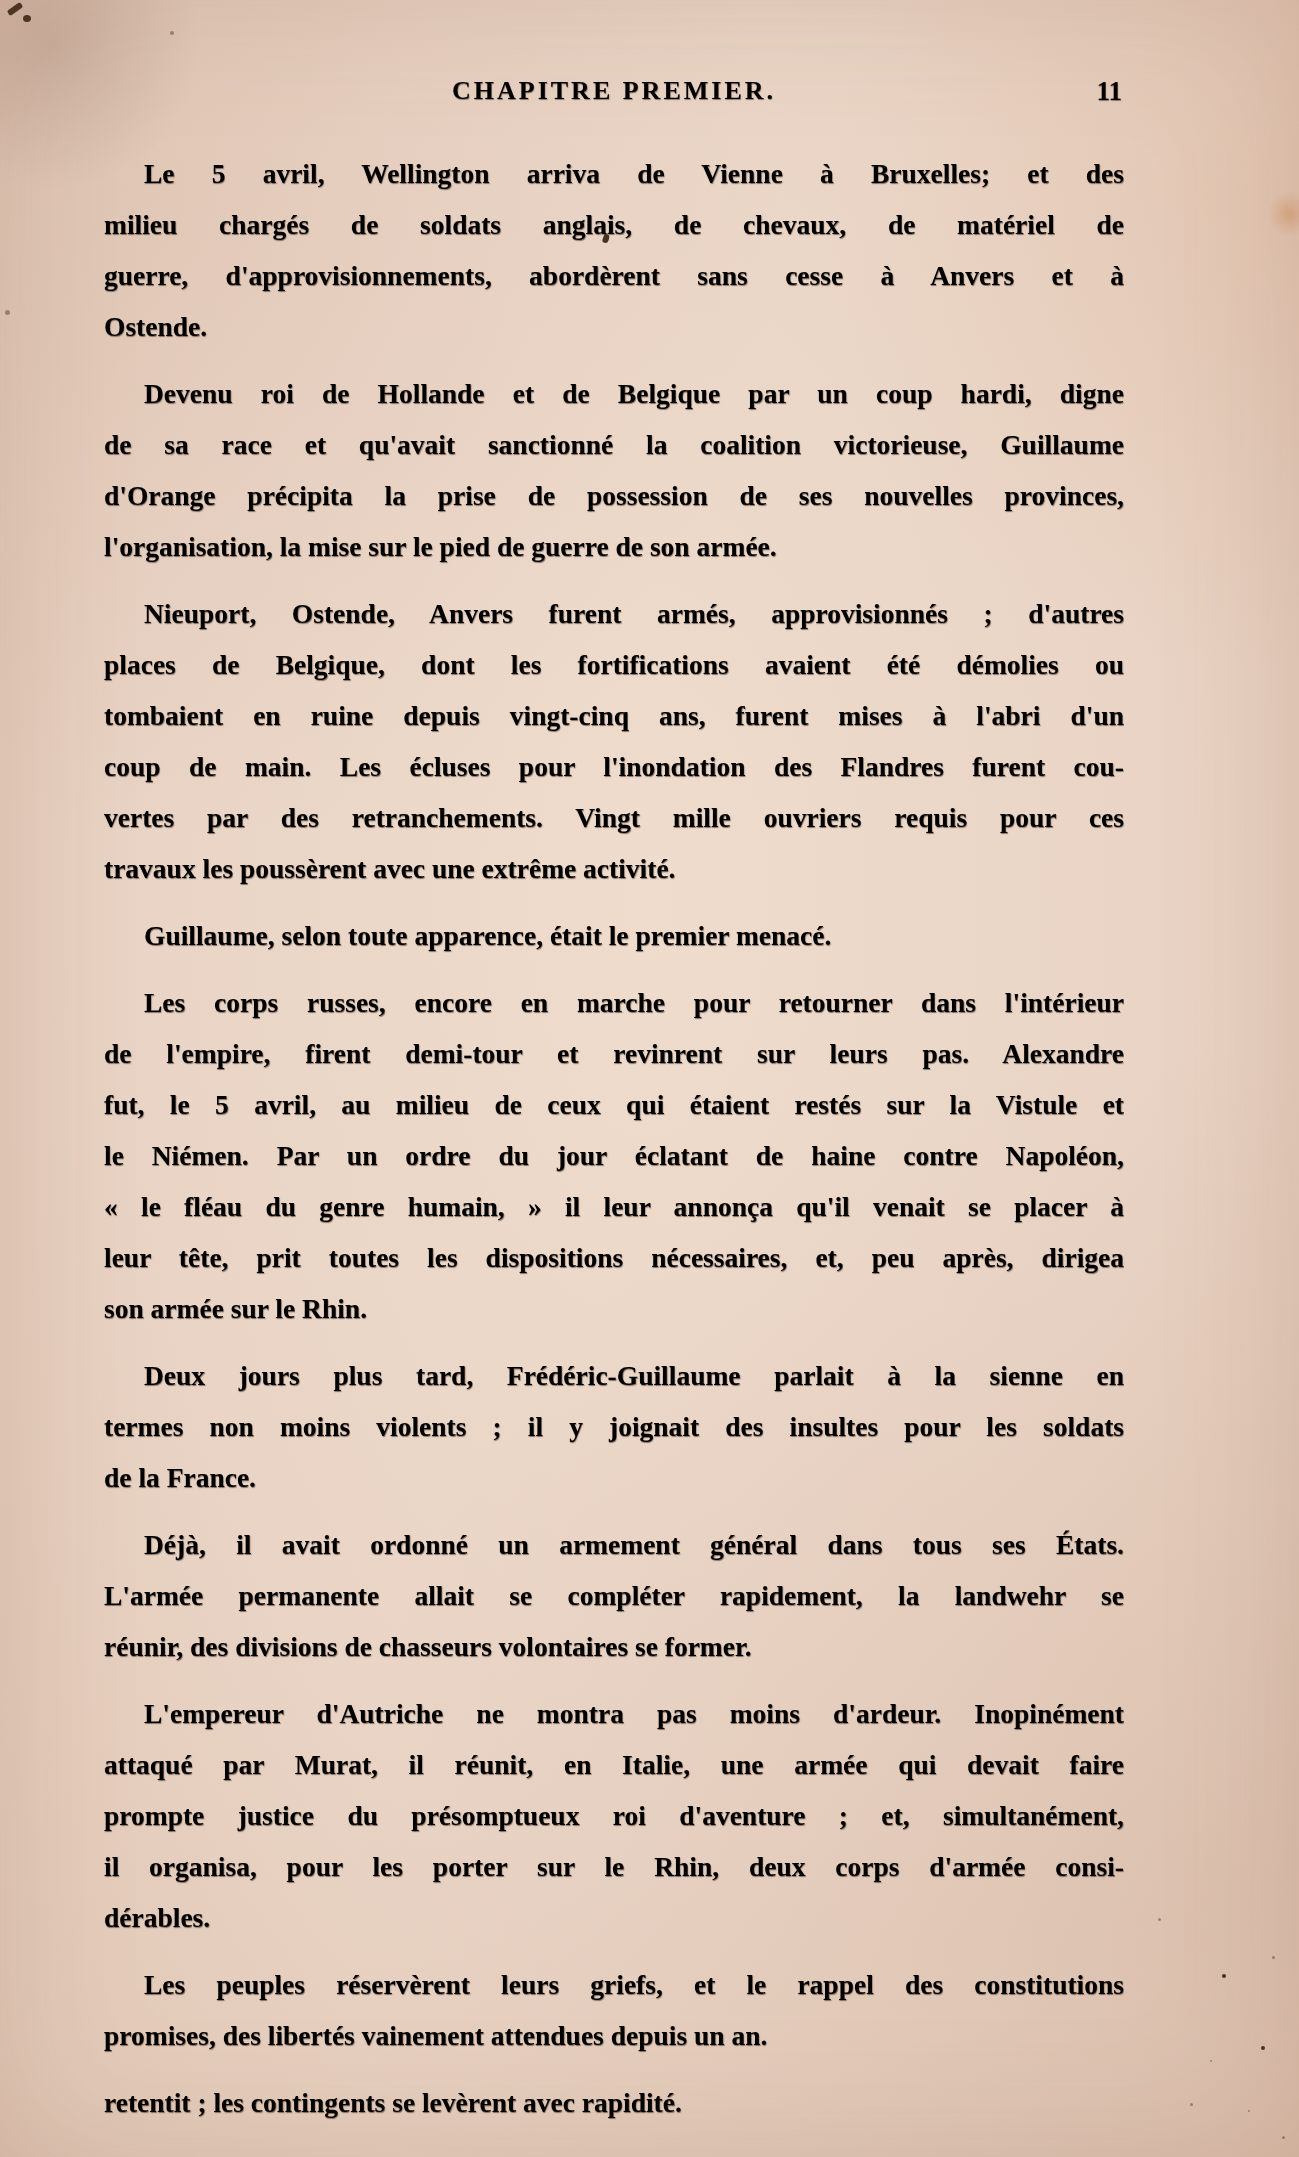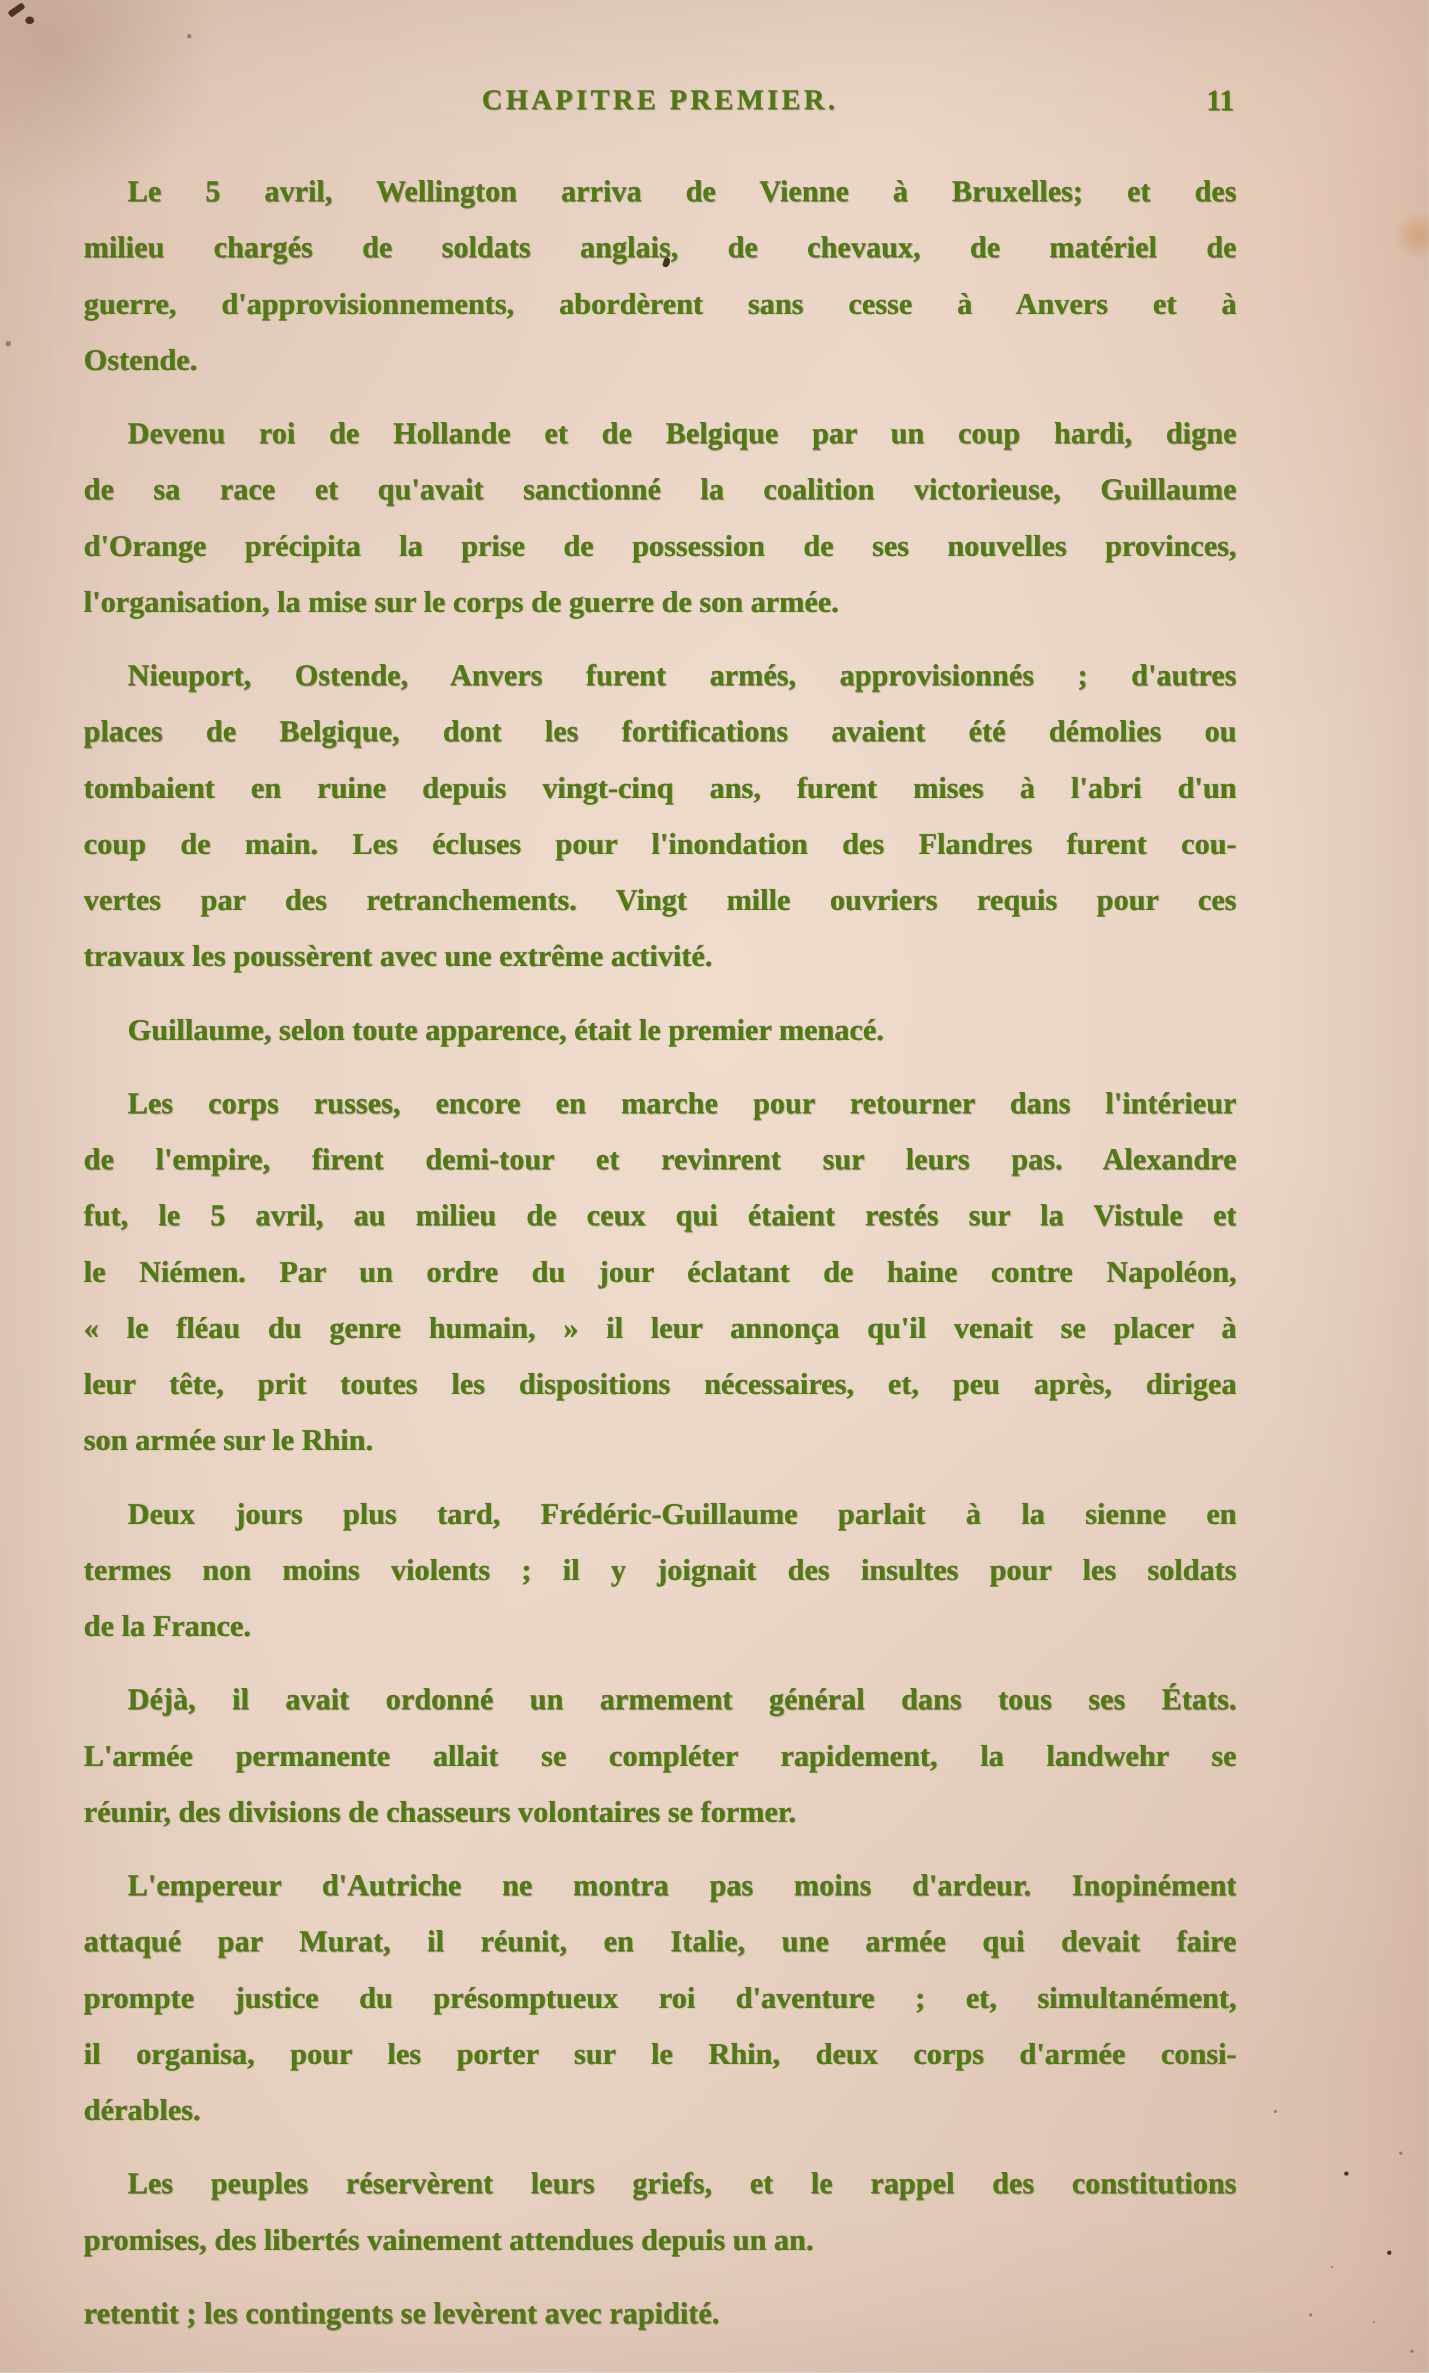--- a/index.html
+++ b/index.html
@@ -17,22 +17,22 @@
   }
   .vignette {
     position: absolute; inset: 0;
     box-shadow: inset 0 0 140px rgba(125,85,60,0.18);
     pointer-events: none;
   }
   .page {
     position: relative;
     box-sizing: border-box;
     width: 1299px; height: 2157px;
-    padding: 76px 159px 0 60px;
-    color: #4d7c0f;
+    padding: 76px 159px 0 88px;
+    color: #000000;
   }
   .header {
     position: relative;
     height: 32px;
     text-align: center;
   }
   .chapter {
     font-size: 26px;
     font-weight: 700;
     letter-spacing: 3px;
@@ -90,21 +90,21 @@
       <div class="para">
         <div class="line first">Le 5 avril, Wellington arriva de Vienne à Bruxelles; et des</div>
         <div class="line">milieu chargés de soldats anglais, de chevaux, de matériel de</div>
         <div class="line">guerre, d'approvisionnements, abordèrent sans cesse à Anvers et à</div>
         <div class="line last">Ostende.</div>
       </div>
       <div class="para">
         <div class="line first">Devenu roi de Hollande et de Belgique par un coup hardi, digne</div>
         <div class="line">de sa race et qu'avait sanctionné la coalition victorieuse, Guillaume</div>
         <div class="line">d'Orange précipita la prise de possession de ses nouvelles provinces,</div>
-        <div class="line last">l'organisation, la mise sur le corps de guerre de son armée.</div>
+        <div class="line last">l'organisation, la mise sur le pied de guerre de son armée.</div>
       </div>
       <div class="para">
         <div class="line first">Nieuport, Ostende, Anvers furent armés, approvisionnés ; d'autres</div>
         <div class="line">places de Belgique, dont les fortifications avaient été démolies ou</div>
         <div class="line">tombaient en ruine depuis vingt-cinq ans, furent mises à l'abri d'un</div>
         <div class="line">coup de main. Les écluses pour l'inondation des Flandres furent cou-</div>
         <div class="line">vertes par des retranchements. Vingt mille ouvriers requis pour ces</div>
         <div class="line last">travaux les poussèrent avec une extrême activité.</div>
       </div>
       <div class="para">

